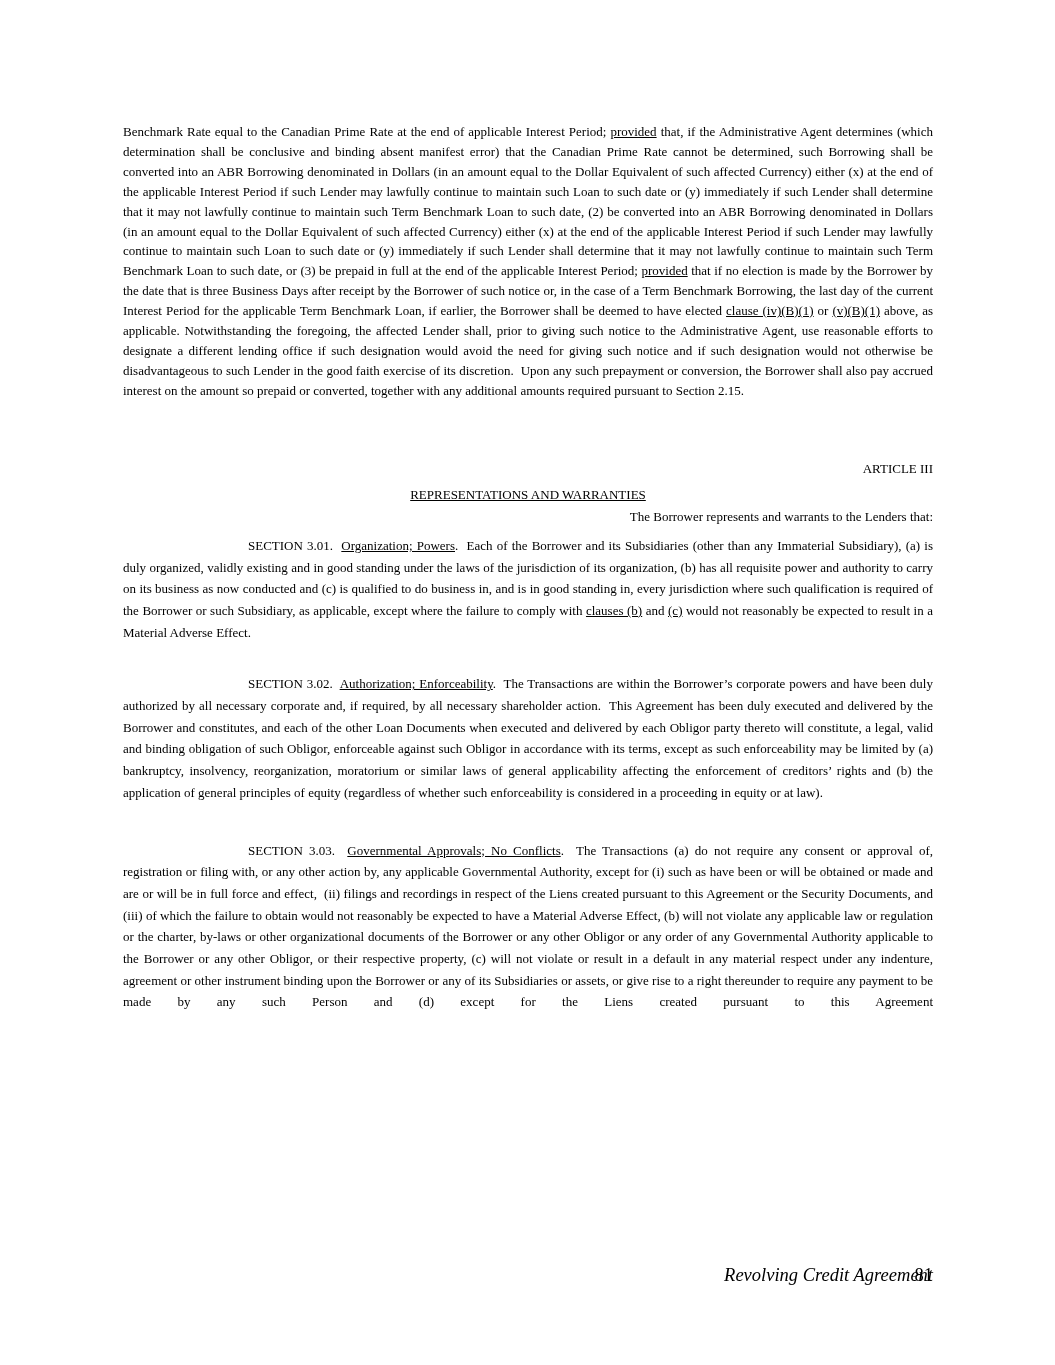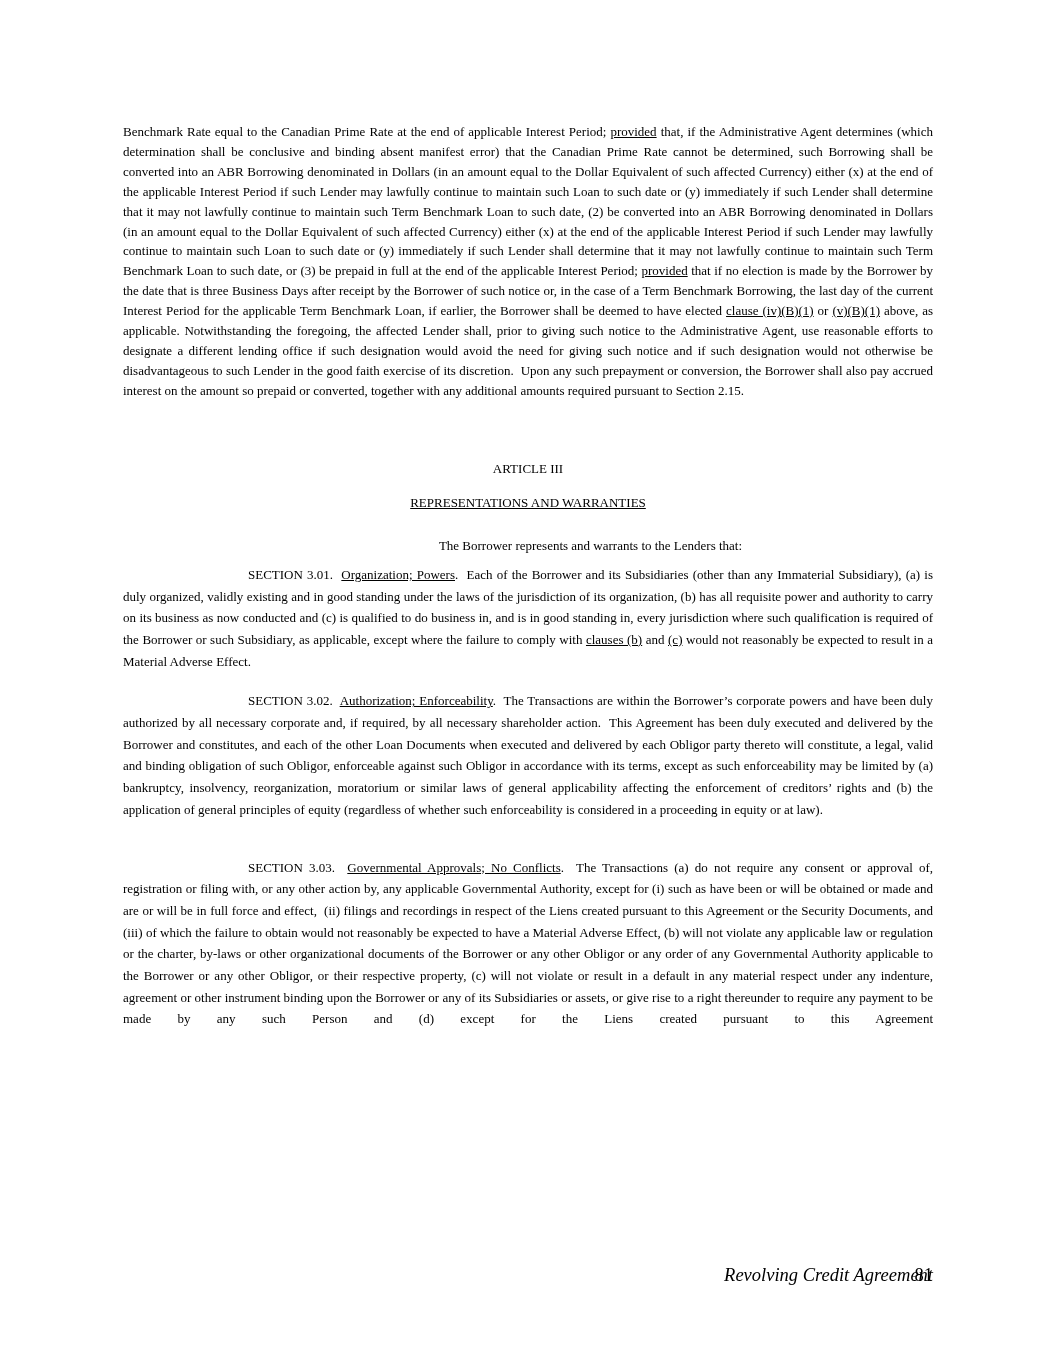--- a/index.html
+++ b/index.html
@@ -29,25 +29,25 @@
   .u { text-decoration: underline; }
   .sect {
     line-height: 21.7px;
     text-indent: 125px;
   }
   .heading {
     text-align: center;
     line-height: 21.7px;
   }
   .heading-underline { text-decoration: underline; }
-  #article-heading { margin-top: 57px; }
-  #article-subheading { margin-top: 13px; }
-  #intro-paragraph { margin-top: 21px; text-align: center; }
+  #article-heading { margin-top: 57px; text-align: right; }
+  #article-subheading { margin-top: 5px; }
+  #intro-paragraph { text-align: right; }
   #section-3-01 { margin-top: 7px; }
-  #section-3-02 { margin-top: 18px; }
+  #section-3-02 { margin-top: 30px; }
   #section-3-03 { margin-top: 36px; text-align-last: justify; }
   .footer {
     position: absolute;
     left: 123px;
     top: 1262px;
     width: 810px;
     height: 26px;
     font-size: 18.5px;
     line-height: 26px;
   }

